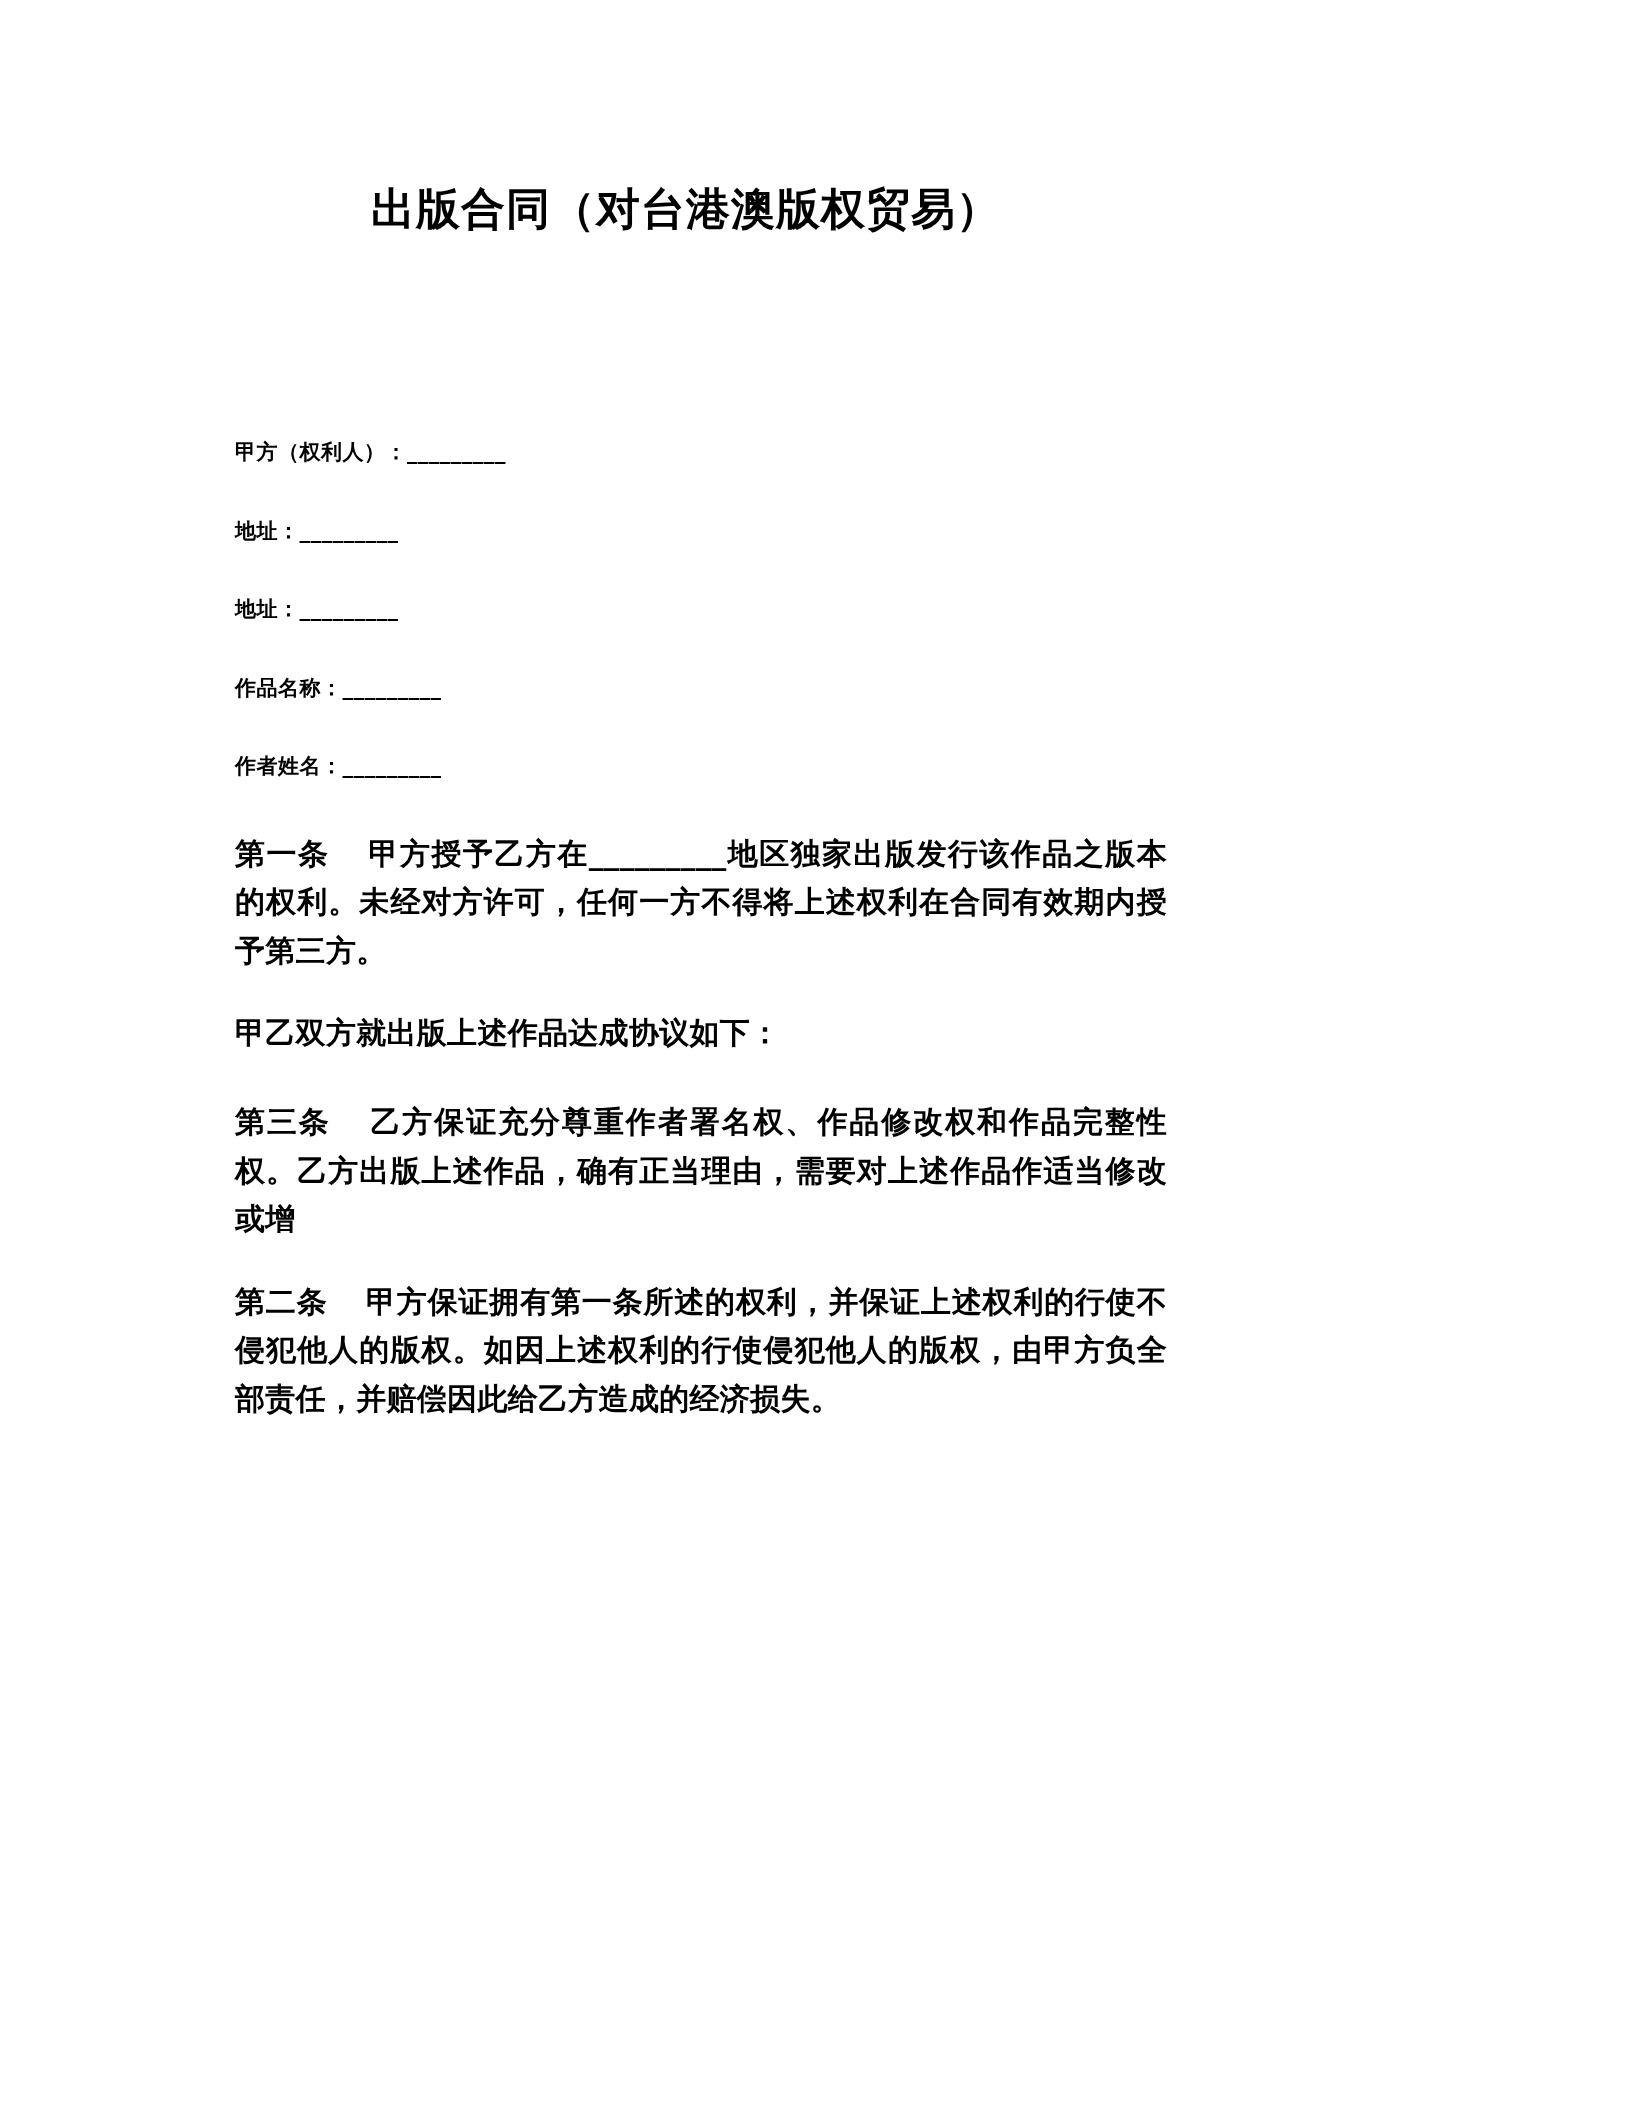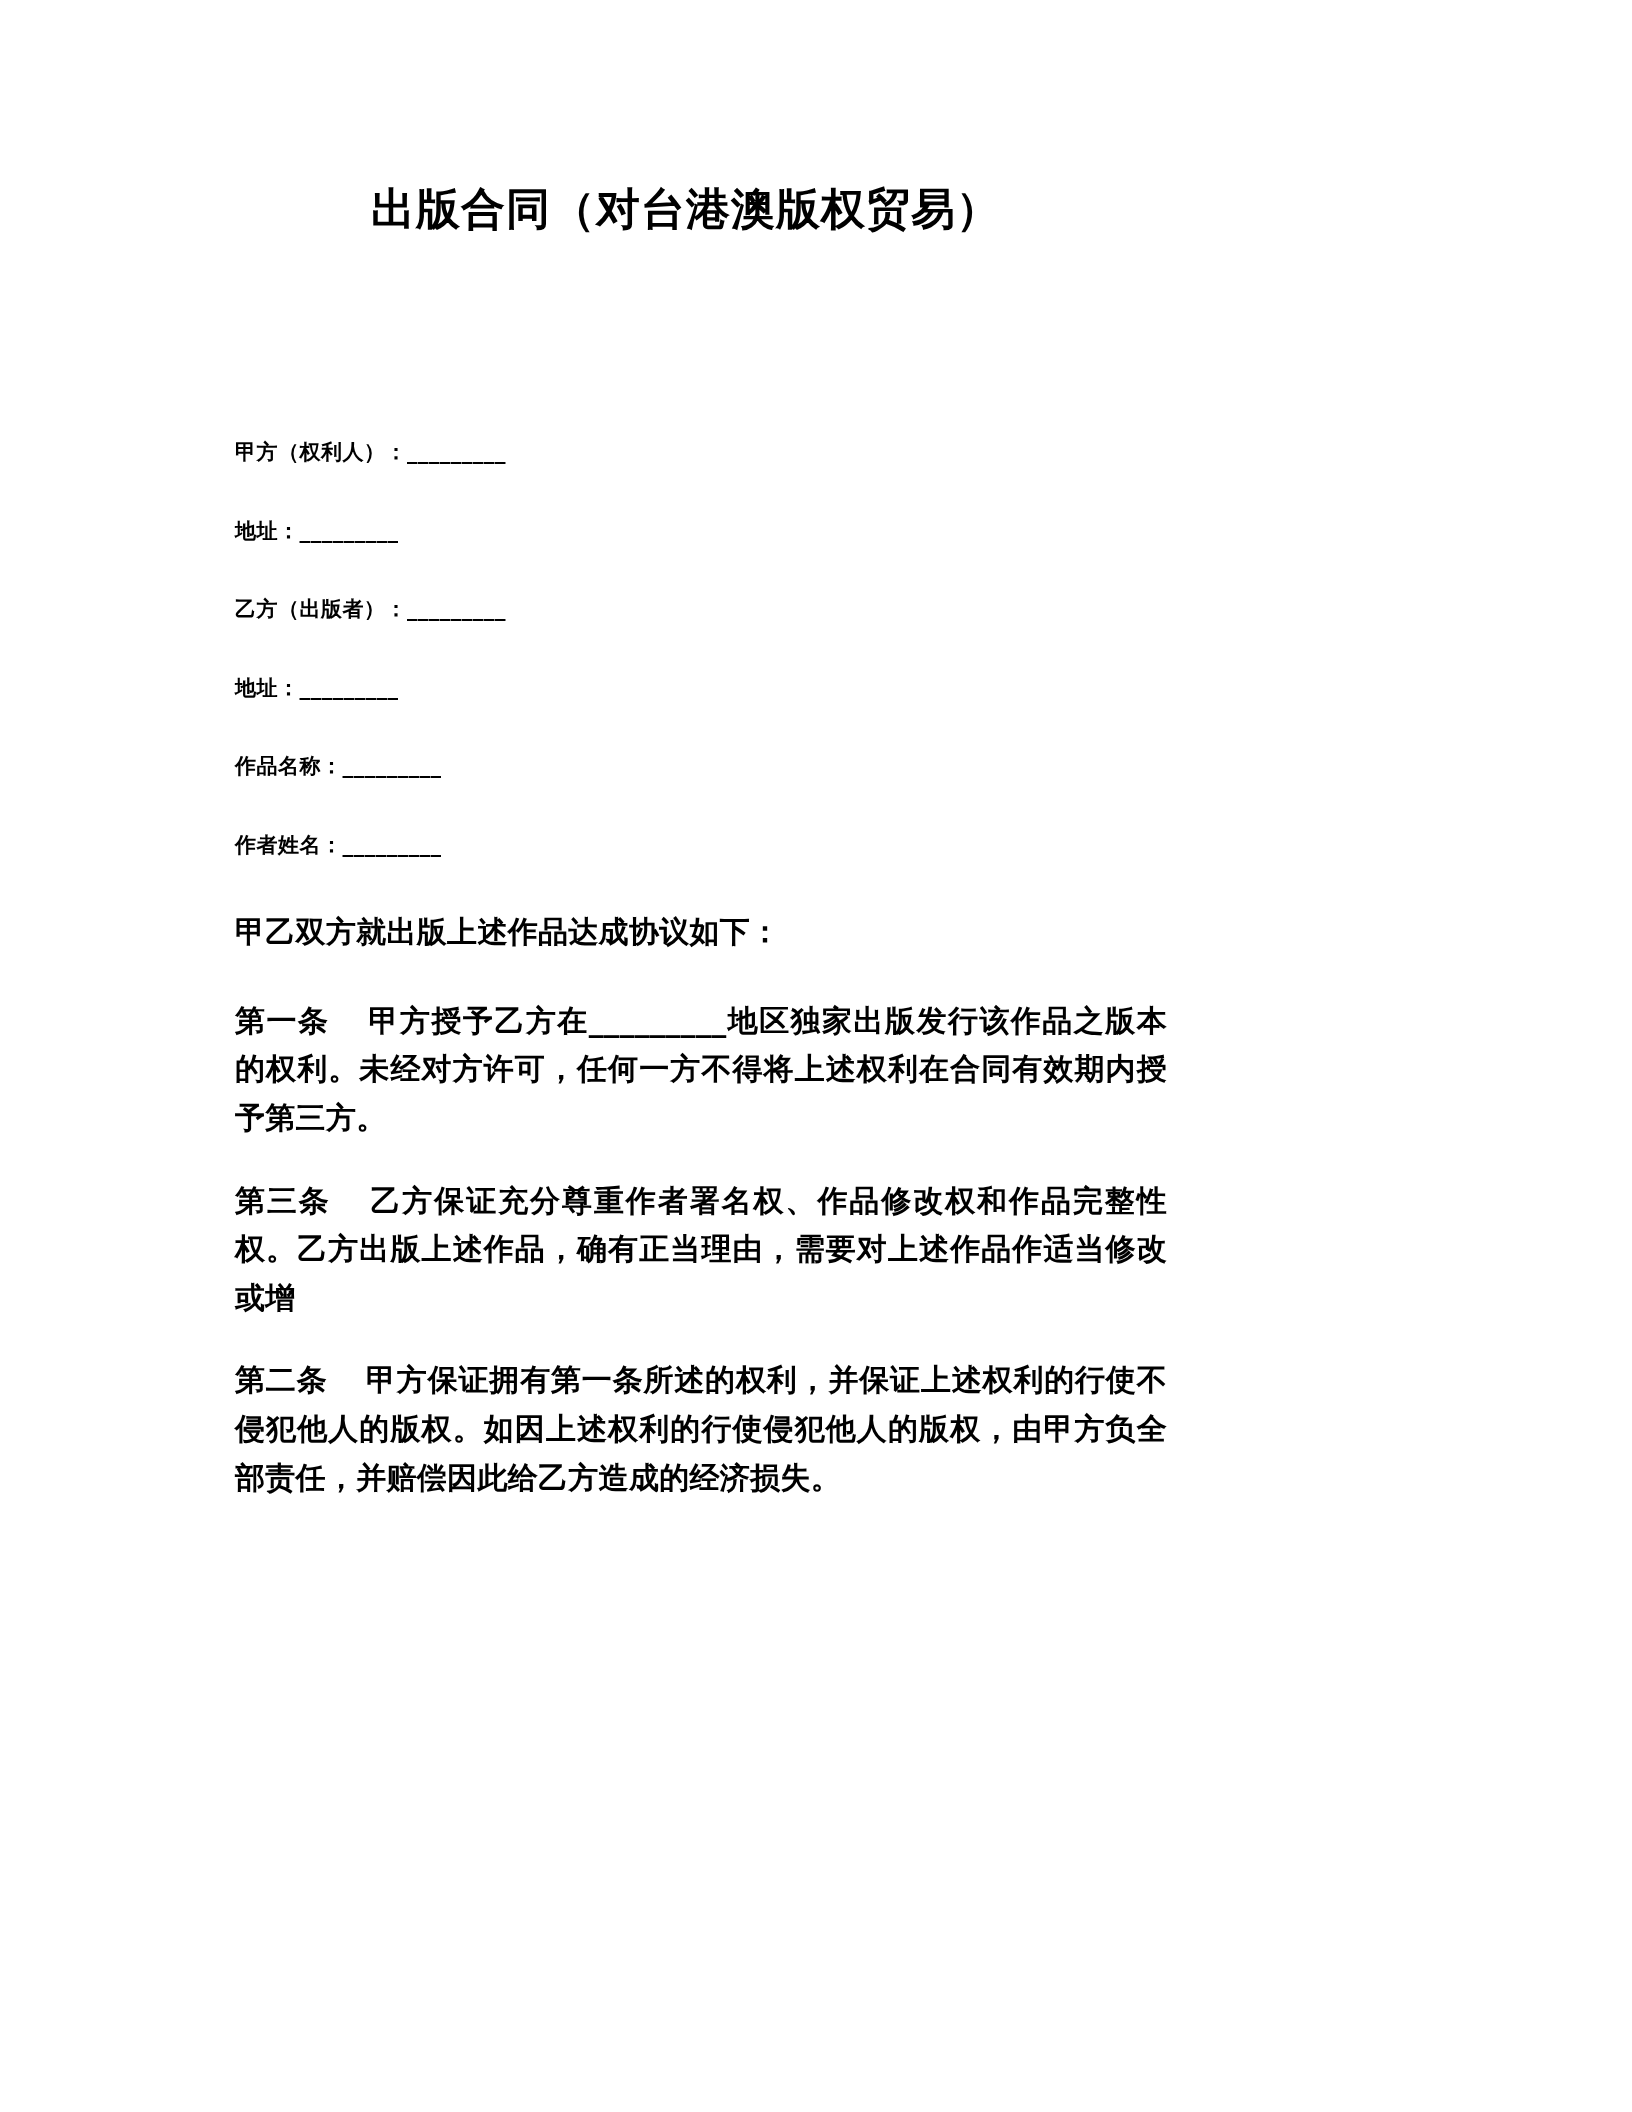--- a/index.html
+++ b/index.html
@@ -64,30 +64,29 @@
 <body>
 
 <div class="page">
 
   <h1 class="doc-title">出版合同（对台港澳版权贸易）</h1>
 
   <div class="title-gap"></div>
 
   <div class="field-line">甲方（权利人）：_________</div>
   <div class="field-line">地址：_________</div>
-  <div class="field-line">乙方（出版者）：_________</div>
   <div class="field-line">地址：_________</div>
   <div class="field-line">作品名称：_________</div>
   <div class="field-line">作者姓名：_________</div>
 
-  <div class="para intro">甲乙双方就出版上述作品达成协议如下：</div>
-
   <div class="para">
     <span class="clause-label">第一条</span><span class="clause-gap"></span><span>甲方授予乙方在_________地区独家出版发行该作品之版本的权利。未经对方许可，任何一方不得将上述权利在合同有效期内授予第三方。</span>
   </div>
+
+  <div class="para intro">甲乙双方就出版上述作品达成协议如下：</div>
 
   <div class="para">
     <span class="clause-label">第三条</span><span class="clause-gap"></span><span>乙方保证充分尊重作者署名权、作品修改权和作品完整性权。乙方出版上述作品，确有正当理由，需要对上述作品作适当修改或增</span>
   </div>
 
   <div class="para">
     <span class="clause-label">第二条</span><span class="clause-gap"></span><span>甲方保证拥有第一条所述的权利，并保证上述权利的行使不侵犯他人的版权。如因上述权利的行使侵犯他人的版权，由甲方负全部责任，并赔偿因此给乙方造成的经济损失。</span>
   </div>
 
 </div>

